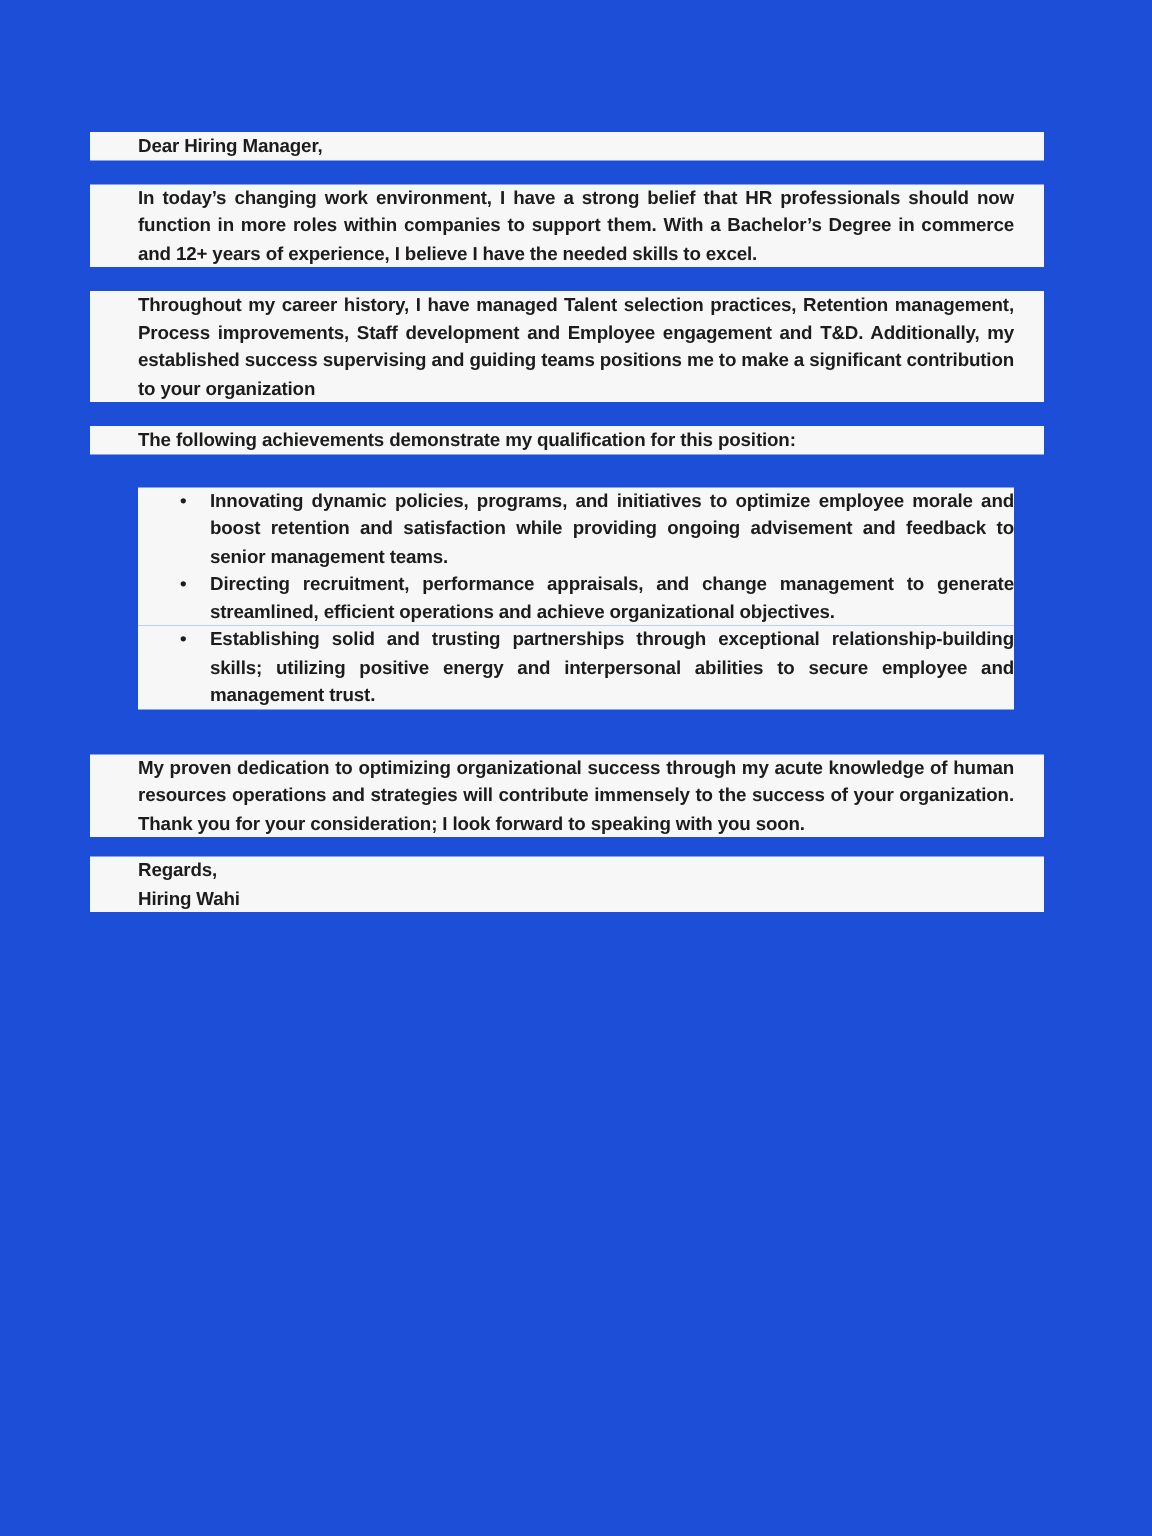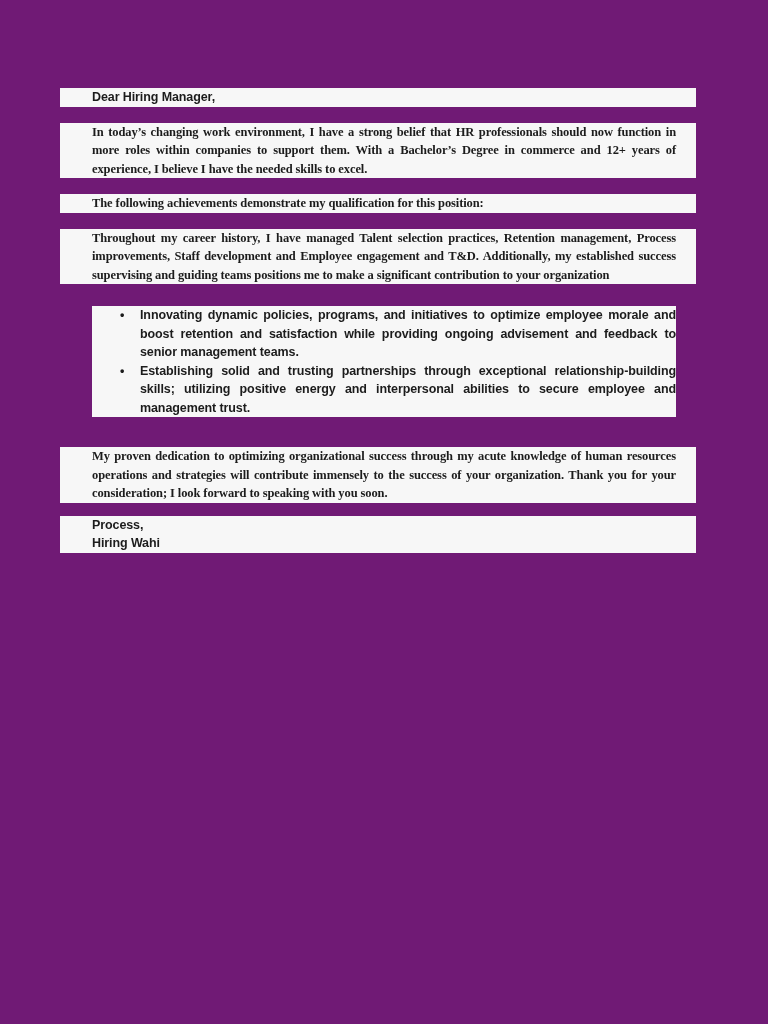--- a/index.html
+++ b/index.html
@@ -7,40 +7,40 @@
     width: 768px;
     height: 1024px;
     background: #ffffff;
     font-family: "Liberation Sans", "DejaVu Sans", sans-serif;
     overflow: hidden;
   }
   .page {
     position: relative;
     width: 768px;
     height: 1024px;
-    background: #701a75;
+    background: #1d4ed8;
   }
   .letter-body {
     position: absolute;
     top: 88px;
     left: 60px;
     width: 636px;
     color: #1c1c1c;
     font-size: 12.5px;
     font-weight: 700;
     line-height: 18.5px;
     letter-spacing: -0.1px;
   }
   .band {
     background: #f7f7f7;          
     padding-left: 32px;            
     padding-right: 20px;           
   }
   .salutation       { margin-bottom: 16px; }
-  .para             { margin-bottom: 16px; text-align: justify; font-family: Liberation Serif, serif; }
+  .para             { margin-bottom: 16px; text-align: justify; }
   .para.no-justify  { text-align: left; }
   .achievements     { margin-top: 22px; margin-bottom: 14px; list-style: none; }
   .achievements li {
     position: relative;
     padding-left: 48px;            
     text-align: justify;
     background: #f7f7f7;
     margin-right: 20px;
     margin-left: 32px;
     padding-right: 0;
@@ -56,38 +56,39 @@
 </head>
 <body>
 
 <div class="page">
   <div class="letter-body">
 
     <div class="salutation band">Dear Hiring Manager,</div>
 
     <p class="para band">In today’s changing work environment, I have a strong belief that HR professionals should now function in more roles within companies to support them. With a Bachelor’s Degree in commerce and 12+ years of experience, I believe I have the needed skills to excel.</p>
 
+    <p class="para band">Throughout my career history, I have managed Talent selection practices, Retention management, Process improvements, Staff development and Employee engagement and T&amp;D. Additionally, my established success supervising and guiding teams positions me to make a significant contribution to your organization</p>
+
     <p class="para no-justify band">The following achievements demonstrate my qualification for this position:</p>
-
-    <p class="para band">Throughout my career history, I have managed Talent selection practices, Retention management, Process improvements, Staff development and Employee engagement and T&amp;D. Additionally, my established success supervising and guiding teams positions me to make a significant contribution to your organization</p>
 
     <ul class="achievements">
       <li>
         <span class="bullet-glyph">•</span>
         <span>Innovating dynamic policies, programs, and initiatives to optimize employee morale and boost retention and satisfaction while providing ongoing advisement and feedback to senior management teams.</span>
       </li>
       <li>
         <span class="bullet-glyph">•</span>
+        <span>Directing recruitment, performance appraisals, and change management to generate streamlined, efficient operations and achieve organizational objectives.</span>
       </li>
       <li>
         <span class="bullet-glyph">•</span>
         <span>Establishing solid and trusting partnerships through exceptional relationship-building skills; utilizing positive energy and interpersonal abilities to secure employee and management trust.</span>
       </li>
     </ul>
 
     <p class="para closing band">My proven dedication to optimizing organizational success through my acute knowledge of human resources operations and strategies will contribute immensely to the success of your organization. Thank you for your consideration; I look forward to speaking with you soon.</p>
 
-    <div class="signoff band">Process,</div>
+    <div class="signoff band">Regards,</div>
 
     <div class="signature band">Hiring Wahi</div>
 
   </div>
 </div>
 
 </body></html>

